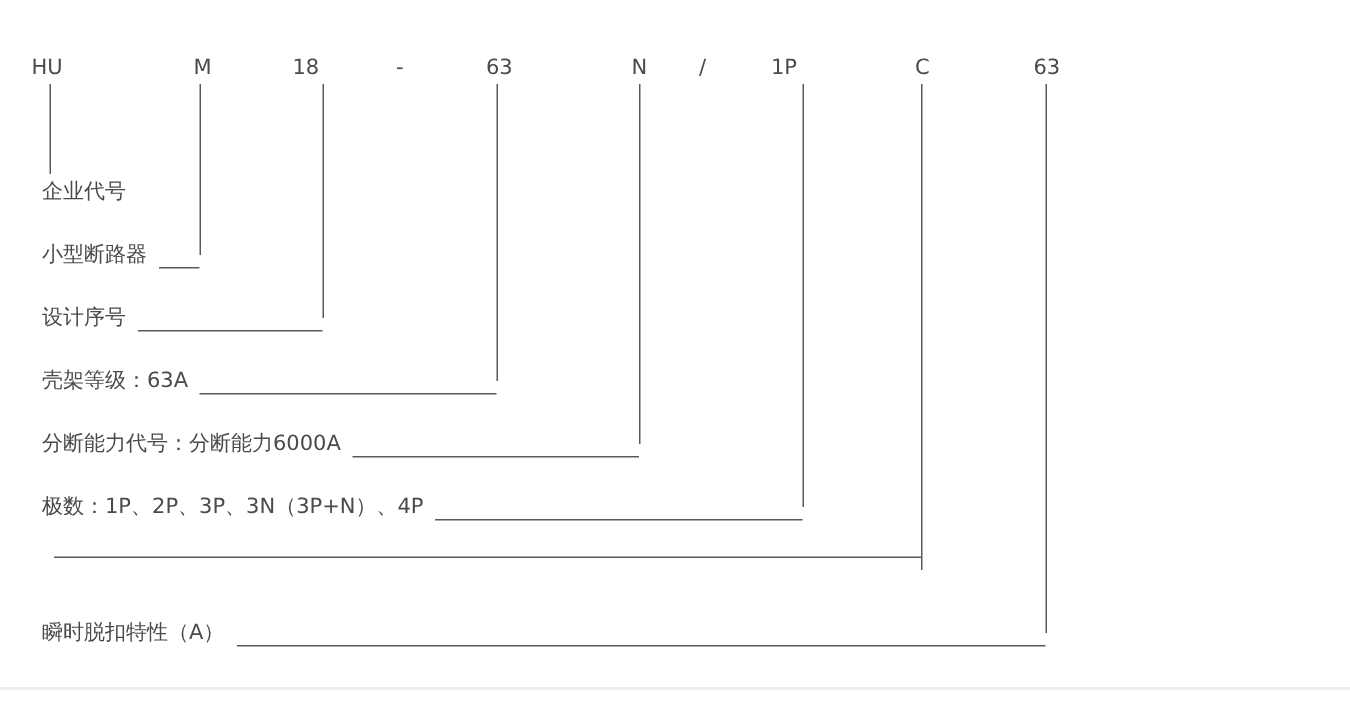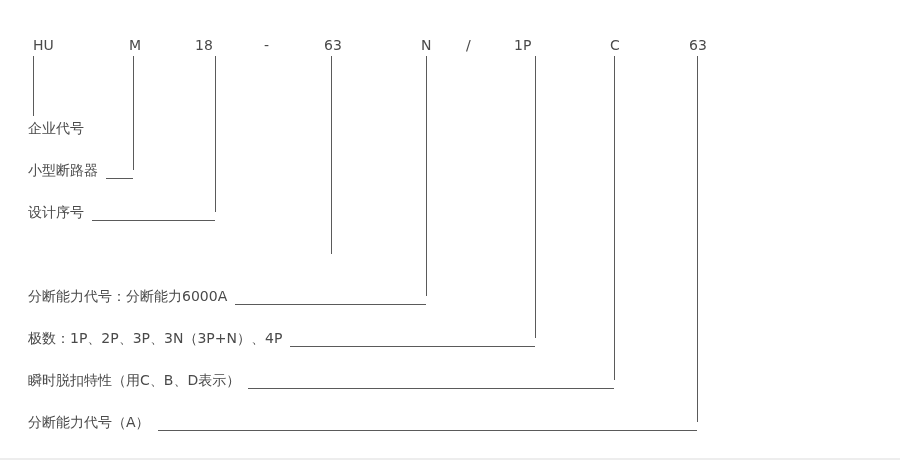--- a/index.html
+++ b/index.html
@@ -56,21 +56,21 @@
     top: 458px;
     height: 2px;
     background: #ededed;
   }
 </style>
 </head>
 <body>
 
 <div class="diagram">
 
-  <span class="code" style="left:33px">HU</span>
+  <span class="code" style="left:21px">HU</span>
   <span class="code" style="left:129px">M</span>
   <span class="code" style="left:195px">18</span>
   <span class="code" style="left:264px">-</span>
   <span class="code" style="left:324px">63</span>
   <span class="code" style="left:421px">N</span>
   <span class="code" style="left:466px">/</span>
   <span class="code" style="left:514px">1P</span>
   <span class="code" style="left:610px">C</span>
   <span class="code" style="left:689px">63</span>
 
@@ -90,35 +90,38 @@
   <div class="row" style="top:203px;width:187px">
     <span class="label">设计序号</span>
     <div class="hline"></div>
   </div>
 
   <div class="row" style="top:161px;width:105px">
     <span class="label">小型断路器</span>
     <div class="hline"></div>
   </div>
 
+  <div class="row" style="top:245px;width:303px">
+    <span class="label">壳架等级：63A</span>
+    <div class="hline"></div>
+  </div>
 
   <div class="row" style="top:287px;width:398px">
     <span class="label">分断能力代号：分断能力6000A</span>
     <div class="hline"></div>
   </div>
 
   <div class="row" style="top:329px;width:507px">
     <span class="label">极数：1P、2P、3P、3N（3P+N）、4P</span>
     <div class="hline"></div>
   </div>
 
   <div class="row" style="top:371px;width:586px">
-    <span class="label">瞬时脱扣特性（用C、B、D表示）</span>
     <div class="hline"></div>
   </div>
 
   <div class="row" style="top:413px;width:669px">
-    <span class="label">分断能力代号（A）</span>
+    <span class="label">瞬时脱扣特性（A）</span>
     <div class="hline"></div>
   </div>
 
   <div class="bottom-divider"></div>
 </div>
 
 </body></html>

